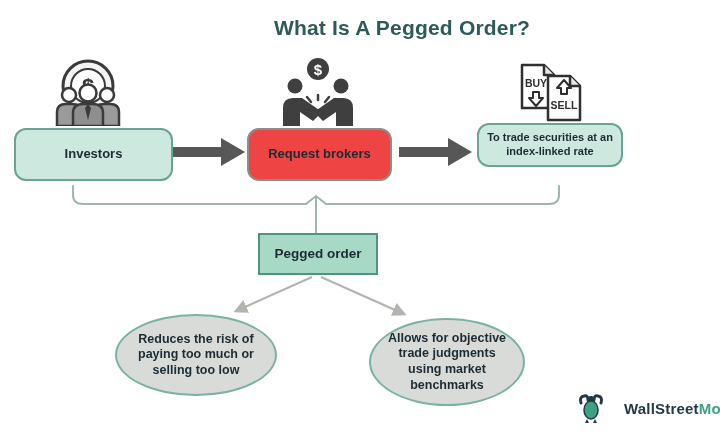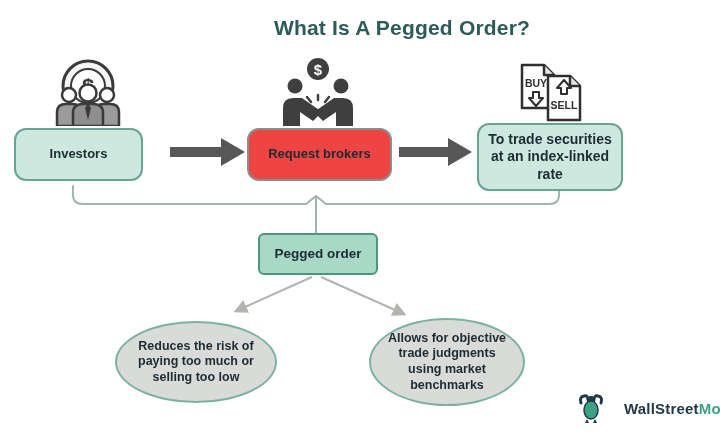--- a/index.html
+++ b/index.html
@@ -11,21 +11,21 @@
     position:absolute;left:0;top:16px;width:100%;text-align:center;
     font-size:21px;font-weight:700;color:#2d5b57;letter-spacing:.2px;margin:0;padding-left:42px;
   }
   .node{
     position:absolute;display:flex;align-items:center;justify-content:center;
     text-align:center;font-weight:700;color:#1d2b33;font-size:13px;line-height:1.25;
     box-sizing:border-box;padding:4px 8px;
   }
   .teal-box{background:#cde8df;border:2px solid #6aa295;border-radius:12px;}
   .gray-box{background:#ef4444;border:2px solid #8b8e8b;border-radius:12px;}
-  .pegged-box{background:#a8d8c6;border:2px solid #4f9381;border-radius:6px;font-size:13.5px;}
+  .pegged-box{background:#a8d8c6;border:2px solid #4f9381;border-radius:0;font-size:13.5px;}
   .ellipse{
     background:#d9dbd8;border:2px solid #7cb2a4;border-radius:50%;
     font-size:12.5px;padding:10px 16px;
   }
   .icon{position:absolute;}
   .overlay{position:absolute;left:0;top:0;width:720px;height:433px;}
   .logo{
     position:absolute;left:578px;top:393px;display:flex;align-items:center;gap:20px;
   }
   .logo-text{font-size:15px;font-weight:700;letter-spacing:.2px;}
@@ -83,37 +83,37 @@
     <path d="M16,9 H38 L48,19 V52 H16 Z" fill="#ffffff" stroke="#2f2f2f" stroke-width="2.5" stroke-linejoin="round"></path>
     <path d="M38,9 V19 H48" fill="#e8e8e8" stroke="#2f2f2f" stroke-width="2.5" stroke-linejoin="round"></path>
     <text x="30" y="31" text-anchor="middle" font-size="10.5" font-weight="bold" fill="#2f2f2f" font-family="Liberation Sans, sans-serif">BUY</text>
     <path d="M27,36 h6 v6 h4 l-7,8 -7,-8 h4 z" fill="#ffffff" stroke="#2f2f2f" stroke-width="2" stroke-linejoin="round"></path>
     <path d="M42,20 H64 L74,30 V64 H42 Z" fill="#ffffff" stroke="#2f2f2f" stroke-width="2.5" stroke-linejoin="round"></path>
     <path d="M64,20 V30 H74" fill="#e8e8e8" stroke="#2f2f2f" stroke-width="2.5" stroke-linejoin="round"></path>
     <path d="M61,38 h-6 v-6 h-4 l7,-8 7,8 h-4 z" fill="#ffffff" stroke="#2f2f2f" stroke-width="2" stroke-linejoin="round"></path>
     <text x="58" y="53" text-anchor="middle" font-size="10.5" font-weight="bold" fill="#2f2f2f" font-family="Liberation Sans, sans-serif">SELL</text>
   </svg>
 
-  <div class="node teal-box" style="left:14px;top:128px;width:129px;height:53px">
+  <div class="node teal-box" style="left:14px;top:128px;width:159px;height:53px">
     <span>Investors</span>
   </div>
 
   <div class="node gray-box" style="left:247px;top:128px;width:145px;height:53px">
     <span>Request brokers</span>
   </div>
 
-  <div class="node teal-box" style="left:477px;top:123px;width:146px;height:68px;font-size:14px">
+  <div class="node teal-box" style="left:477px;top:123px;width:146px;height:44px;font-size:11px">
     <span>To trade securities at an index-linked rate</span>
   </div>
 
   <div class="node pegged-box" style="left:258px;top:233px;width:120px;height:42px">
     <span>Pegged order</span>
   </div>
 
-  <div class="node ellipse" style="left:115px;top:321px;width:162px;height:82px">
+  <div class="node ellipse" style="left:115px;top:314px;width:162px;height:82px">
     <span>Reduces the risk of paying too much or selling too low</span>
   </div>
 
   <div class="node ellipse" style="left:369px;top:318px;width:156px;height:88px">
     <span>Allows for objective trade judgments using market benchmarks</span>
   </div>
 
   <div class="logo">
     <svg width="26" height="30" viewBox="0 0 26 30">
       <path d="M3,10 Q1,4 6,3 Q10,2 10,7" fill="none" stroke="#22394a" stroke-width="3" stroke-linecap="round"></path>

